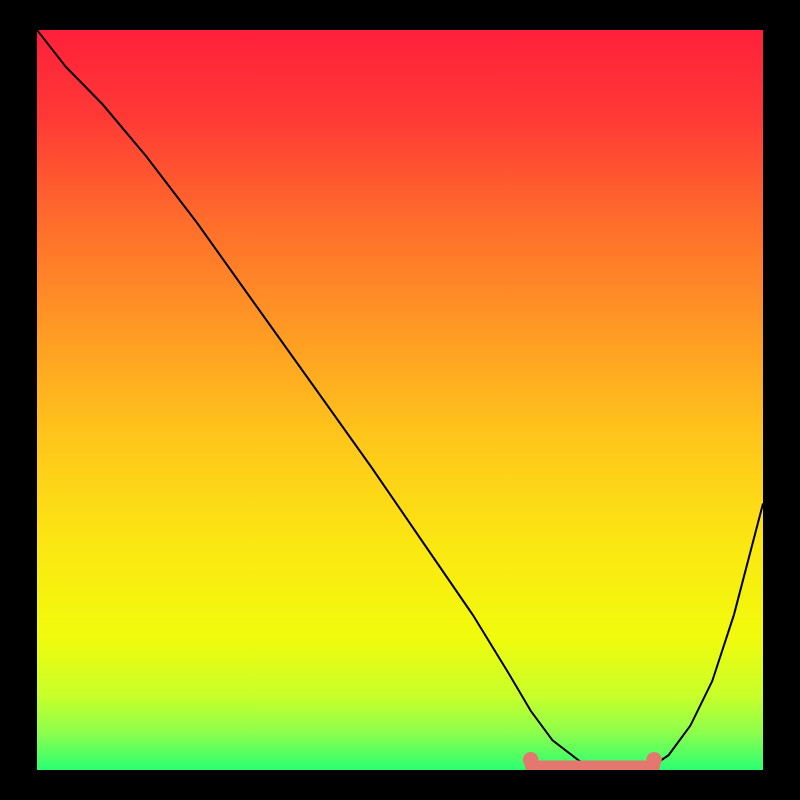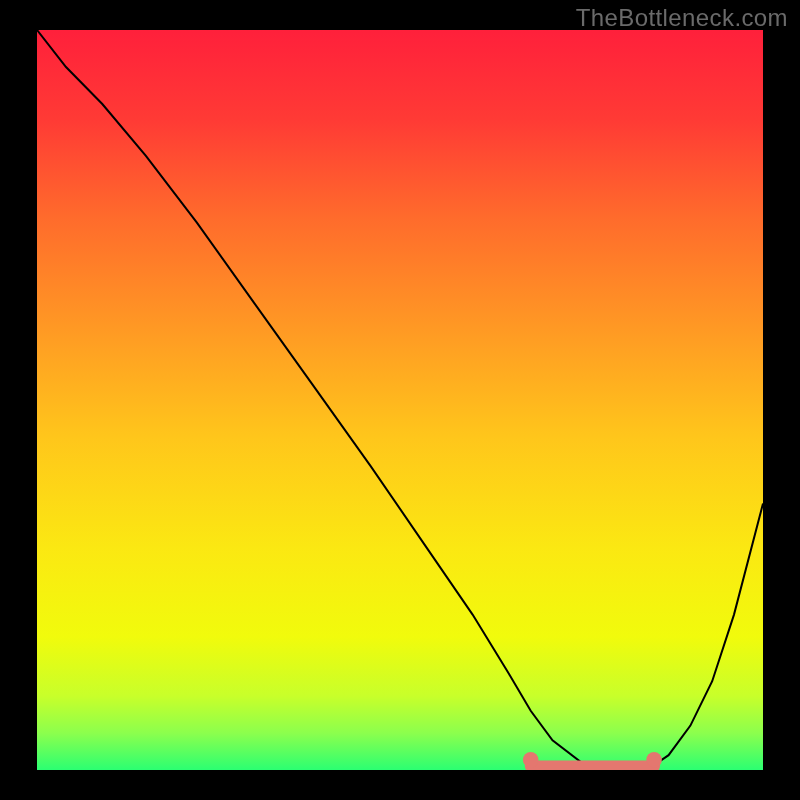--- a/index.html
+++ b/index.html
@@ -37,21 +37,20 @@
   .plot-wrap svg {
     display: block;
     width: 726px;
     height: 740px;
   }
 </style>
 </head>
 <body>
 
 <div class="frame">
-  <div class="watermark">TheBottleneck.com</div>
   <div class="plot-wrap">
     <svg viewBox="0 0 726 740" preserveAspectRatio="none">
       <defs>
         <linearGradient id="bg-grad" x1="0" y1="0" x2="0" y2="1">
             <stop offset="0%" stop-color="#ff203b"></stop>
             <stop offset="12%" stop-color="#ff3a35"></stop>
             <stop offset="25%" stop-color="#ff6a2c"></stop>
             <stop offset="40%" stop-color="#ff9824"></stop>
             <stop offset="55.00000000000001%" stop-color="#ffc61b"></stop>
             <stop offset="70%" stop-color="#fbe812"></stop>

